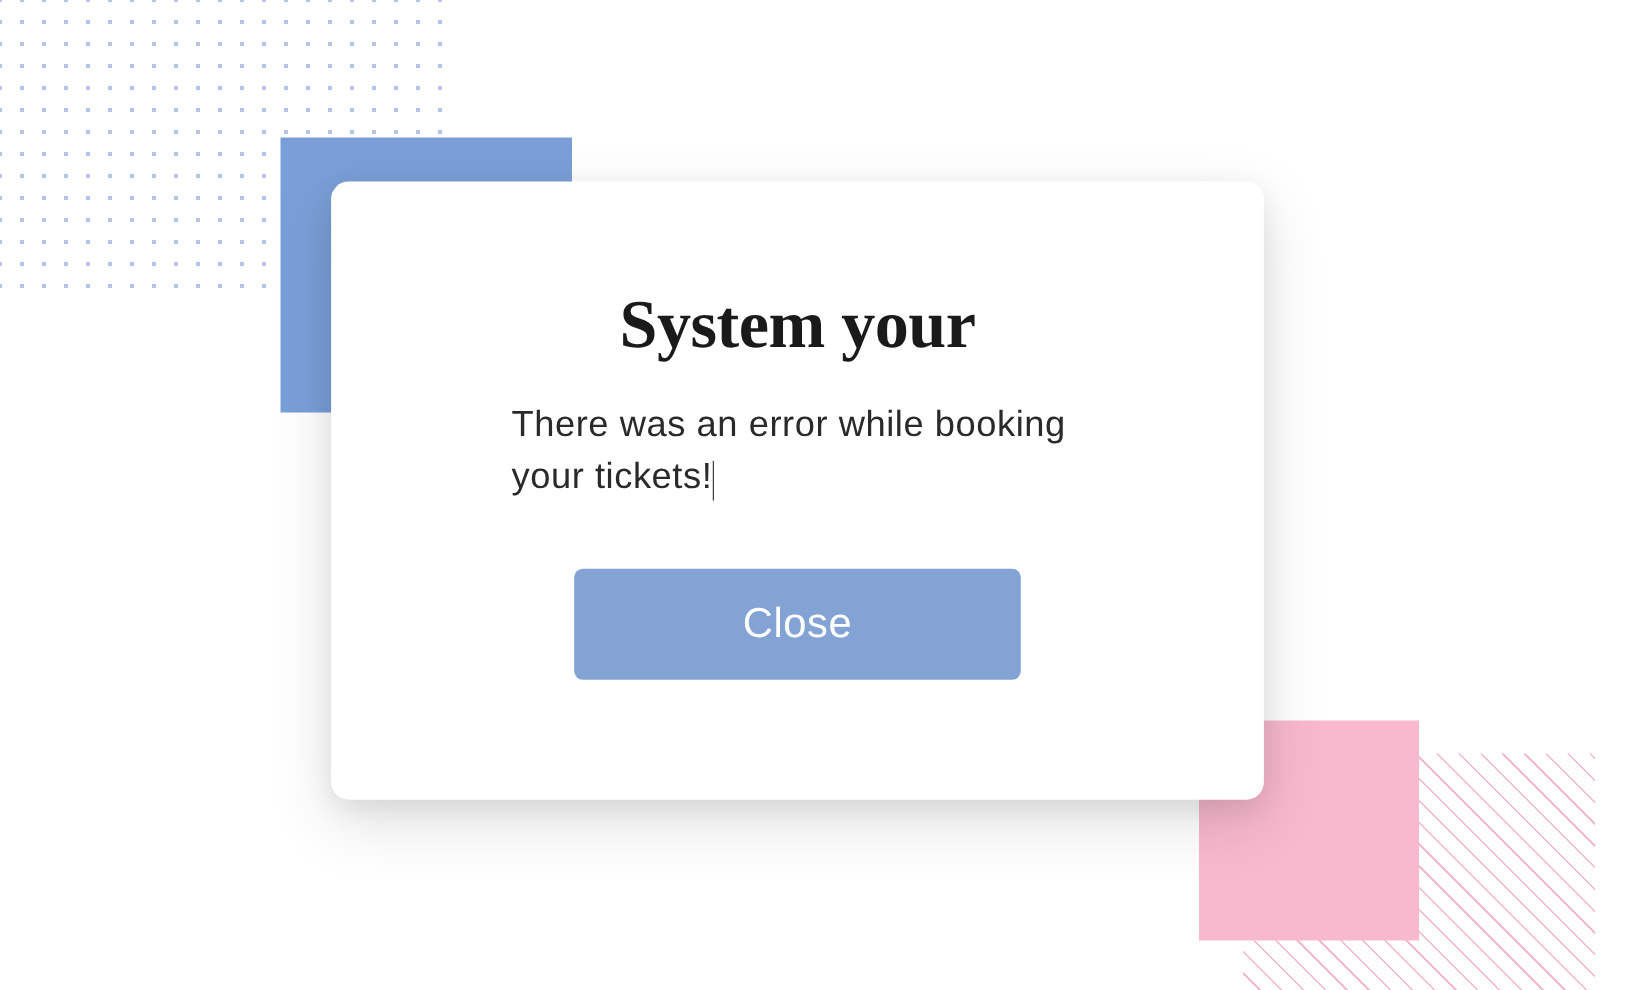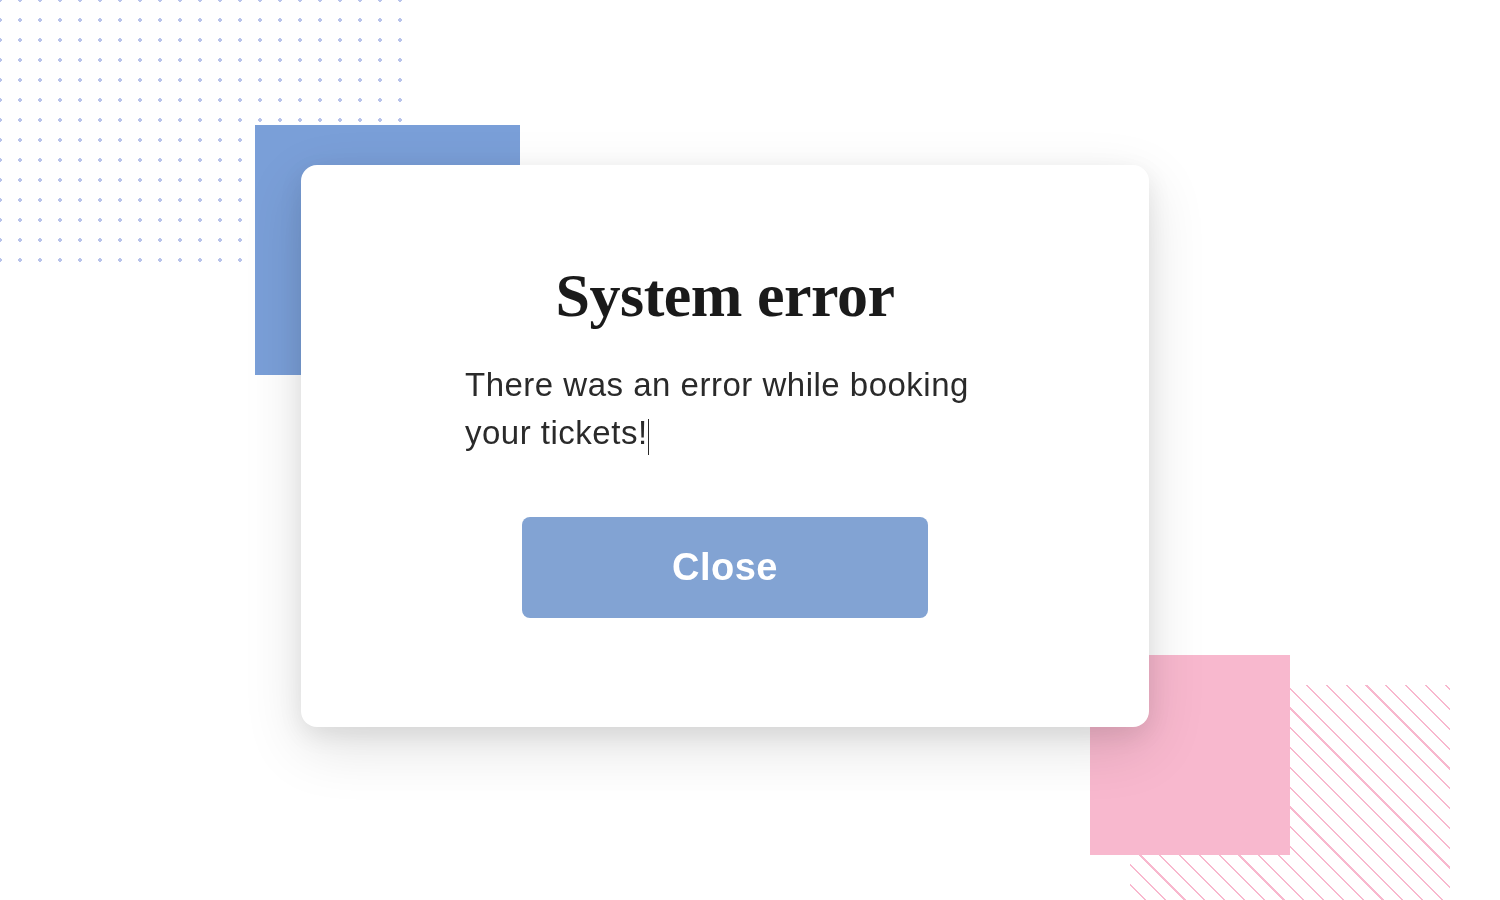--- a/index.html
+++ b/index.html
@@ -115,33 +115,33 @@
     }
 
     .close-button {
       background: #82a3d3;
       color: #ffffff;
       border: none;
       border-radius: 8px;
       width: 406px;
       height: 101px;
       font-size: 38px;
-      font-weight: 700;
+      font-weight: 400;
       font-family: -apple-system, BlinkMacSystemFont, "Segoe UI", sans-serif;
       cursor: pointer;
       letter-spacing: 0.5px;
     }
   </style>
 </head>
 <body>
 
 <div class="dot-pattern"></div>
 <div class="blue-square"></div>
 <div class="stripe-pattern"></div>
 <div class="pink-square"></div>
 
 <div class="modal">
-  <h1 class="modal-title">System error</h1>
+  <h1 class="modal-title">System your</h1>
   <p class="modal-message">
     <span>There was an error while booking your tickets!</span><span class="cursor"></span>
   </p>
   <button class="close-button">Close</button>
 </div>
 
 </body></html>

